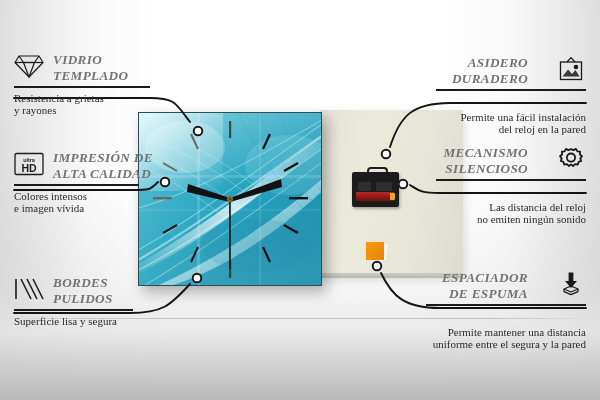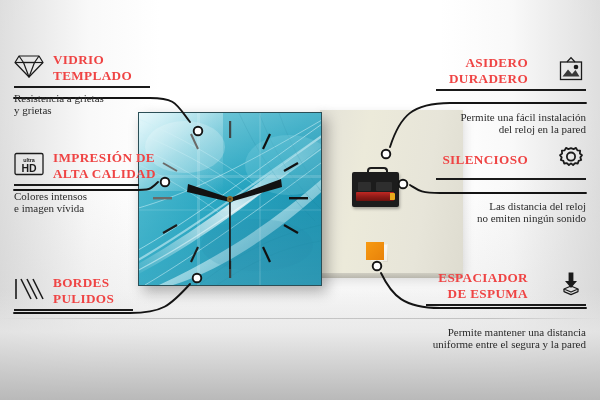--- a/index.html
+++ b/index.html
@@ -25,23 +25,23 @@
     background:linear-gradient(90deg, rgba(170,170,170,0) 0%, rgba(165,165,165,.55) 18%, rgba(160,160,160,.55) 82%, rgba(170,170,170,0) 100%);}
 
   
   #wires{position:absolute;left:0;top:0;width:600px;height:400px;}
 
   
   .feature{position:absolute;}
   .f-head{display:flex;align-items:center;gap:9px;}
   .f-title{
     font-family:"Liberation Serif", serif;
-    font-weight:bold;color:#ef4444;
+    font-weight:bold;color:#737373;
     font-size:13.2px;line-height:15.6px;letter-spacing:.35px;
-    text-transform:uppercase;white-space:nowrap;
+    text-transform:uppercase;white-space:nowrap;font-style:italic;
   }
   .f-rule{height:1.6px;background:#1a1a1a;margin-top:3px;}
   .f-desc{
     font-family:"Liberation Serif", serif;
     font-size:11px;line-height:12.2px;color:#2a2a2a;margin-top:4px;white-space:nowrap;
   }
   .f-left .f-head{justify-content:flex-start;}
   .f-left .f-title{text-align:left;}
   .f-left .f-desc{text-align:left;}
   .f-right .f-head{justify-content:flex-end;flex-direction:row;gap:28px;}
@@ -255,21 +255,21 @@
           </g>
         </svg>
       </span>
       <div>
         <div class="f-title">VIDRIO</div>
         <div class="f-title">TEMPLADO</div>
       </div>
     </div>
     <div class="f-rule" style="width:136px;"></div>
     <div class="f-desc">Resistencia a grietas</div>
-    <div class="f-desc" style="margin-top:0;">y grietas</div>
+    <div class="f-desc" style="margin-top:0;">y rayones</div>
   </div>
 
   <div class="feature f-left" style="left:14px;top:150px;width:150px;">
     <div class="f-head">
       <span class="ico">
         <svg width="30" height="26" viewBox="0 0 30 26">
           <rect x="1" y="2.5" width="28" height="21" rx="1.5" fill="none" stroke="#1a1a1a" stroke-width="1.3"></rect>
           <text x="15" y="11" text-anchor="middle" font-family="Liberation Sans, sans-serif" font-size="5.4" font-weight="bold" fill="#1a1a1a">ultra</text>
           <text x="15" y="21" text-anchor="middle" font-family="Liberation Sans, sans-serif" font-size="10.5" font-weight="bold" fill="#1a1a1a">HD</text>
         </svg>
@@ -295,20 +295,21 @@
             <line x1="19" y1="3" x2="29" y2="23"></line>
           </g>
         </svg>
       </span>
       <div>
         <div class="f-title">BORDES</div>
         <div class="f-title">PULIDOS</div>
       </div>
     </div>
     <div class="f-rule" style="width:119px;"></div>
+    <div class="f-desc">Superficie lisa y segura</div>
   </div>
 
   <div class="feature f-right" style="left:436px;top:55px;width:150px;">
     <div class="f-head">
       <div>
         <div class="f-title">ASIDERO</div>
         <div class="f-title">DURADERO</div>
       </div>
       <span class="ico">
         <svg width="30" height="26" viewBox="0 0 30 26">
@@ -322,20 +323,21 @@
       </span>
     </div>
     <div class="f-rule" style="width:150px;margin-left:0;"></div>
     <div class="f-desc">Permite una fácil instalación</div>
     <div class="f-desc" style="margin-top:0;">del reloj en la pared</div>
   </div>
 
   <div class="feature f-right" style="left:436px;top:145px;width:150px;">
     <div class="f-head">
       <div>
+        <div class="f-title">MECANISMO</div>
         <div class="f-title">SILENCIOSO</div>
       </div>
       <span class="ico">
         <svg width="30" height="26" viewBox="0 0 30 26">
           <g fill="none" stroke="#1a1a1a" stroke-width="1.8" stroke-linejoin="round">
             <path d="M15 3.2 L17.6 4.1 L20 2.9 L21.4 5.4 L24.1 5.7 L23.9 8.5 L26 10.2 L24.3 12.4 L25.2 15 L22.6 15.9 L21.8 18.5 L19.1 18.2 L17.1 20 L15 18.4 L12.9 20 L10.9 18.2 L8.2 18.5 L7.4 15.9 L4.8 15 L5.7 12.4 L4 10.2 L6.1 8.5 L5.9 5.7 L8.6 5.4 L10 2.9 L12.4 4.1 Z"></path>
             <circle cx="15" cy="11.6" r="4.1"></circle>
           </g>
         </svg>
       </span>

